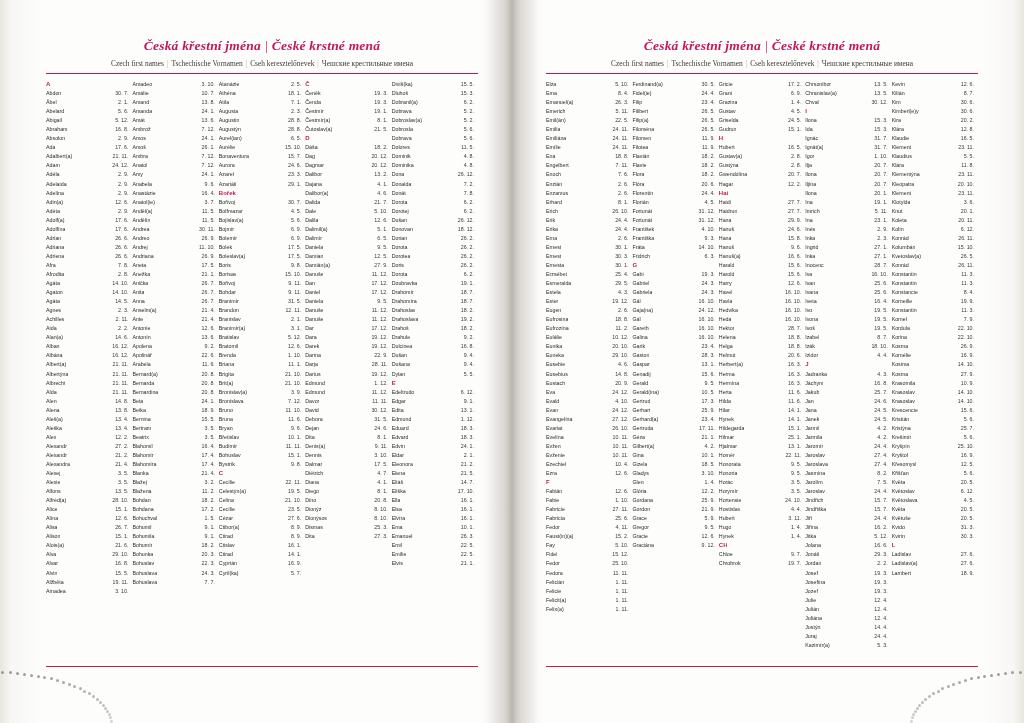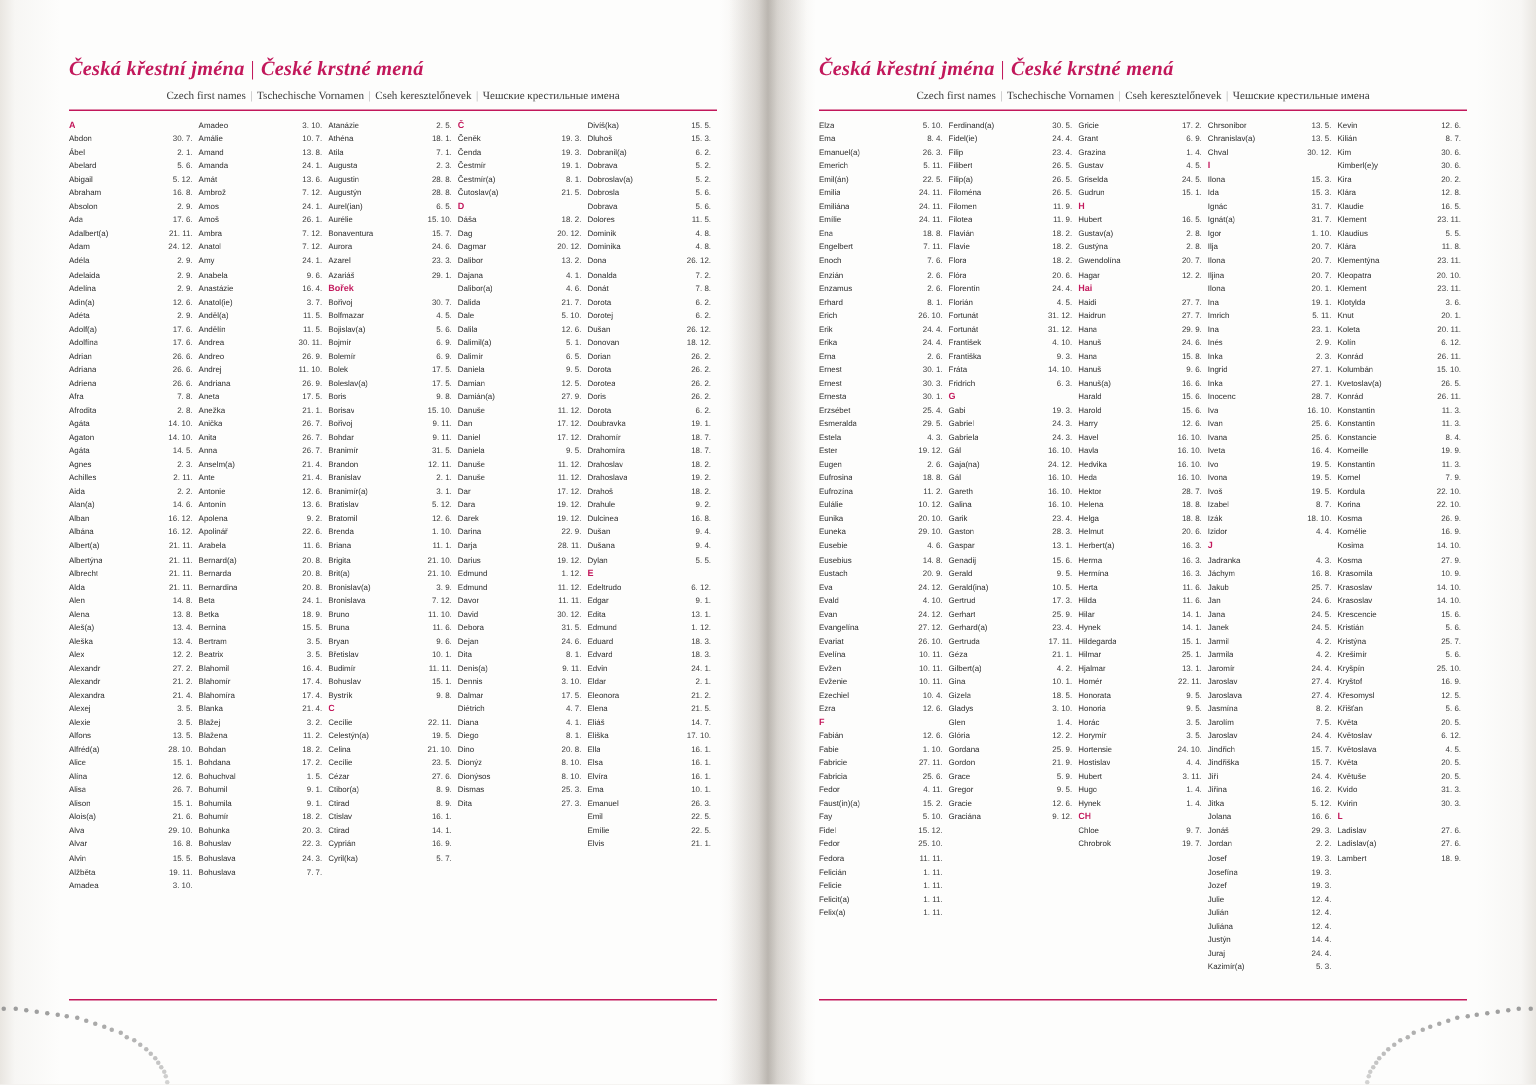--- a/index.html
+++ b/index.html
@@ -31,21 +31,21 @@
     right:34px;
     bottom:56px;
   }
   .page.right .content{
     left:34px;
     right:46px;
   }
 
   
   .title{
-    text-align:left;
+    text-align:center;
     font-family:"Liberation Serif", serif;
     font-style:italic;
     font-weight:bold;
     color:#c2185b;
     font-size:13.5px;
     letter-spacing:.2px;
     white-space:nowrap;
   }
   .title .sep{
     color:#c2185b;

